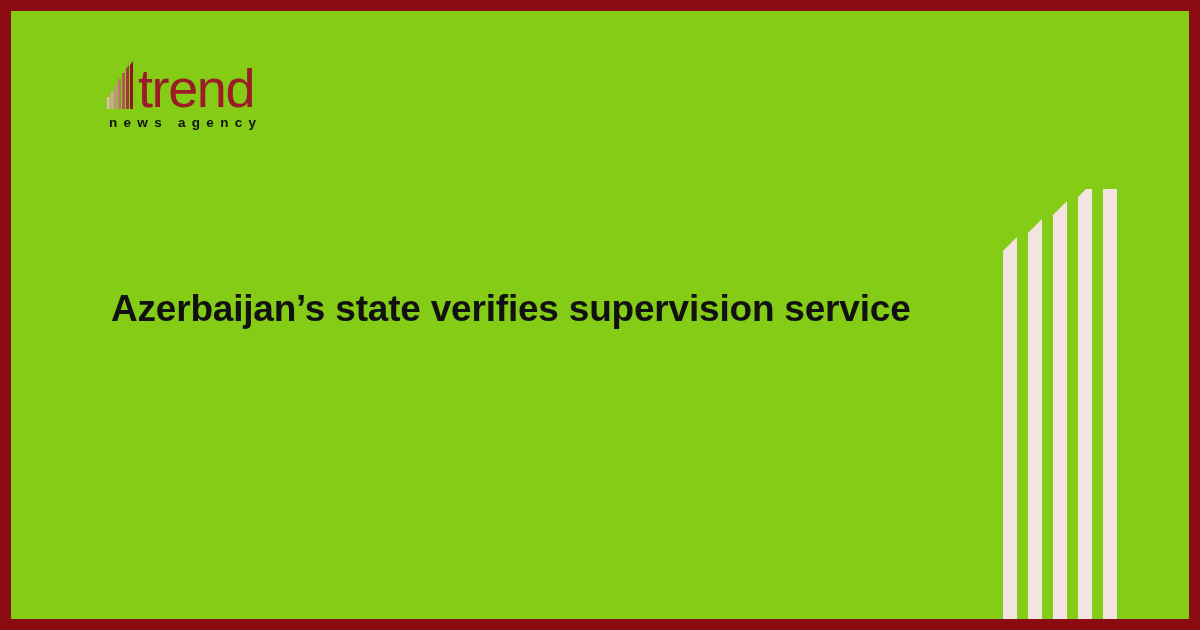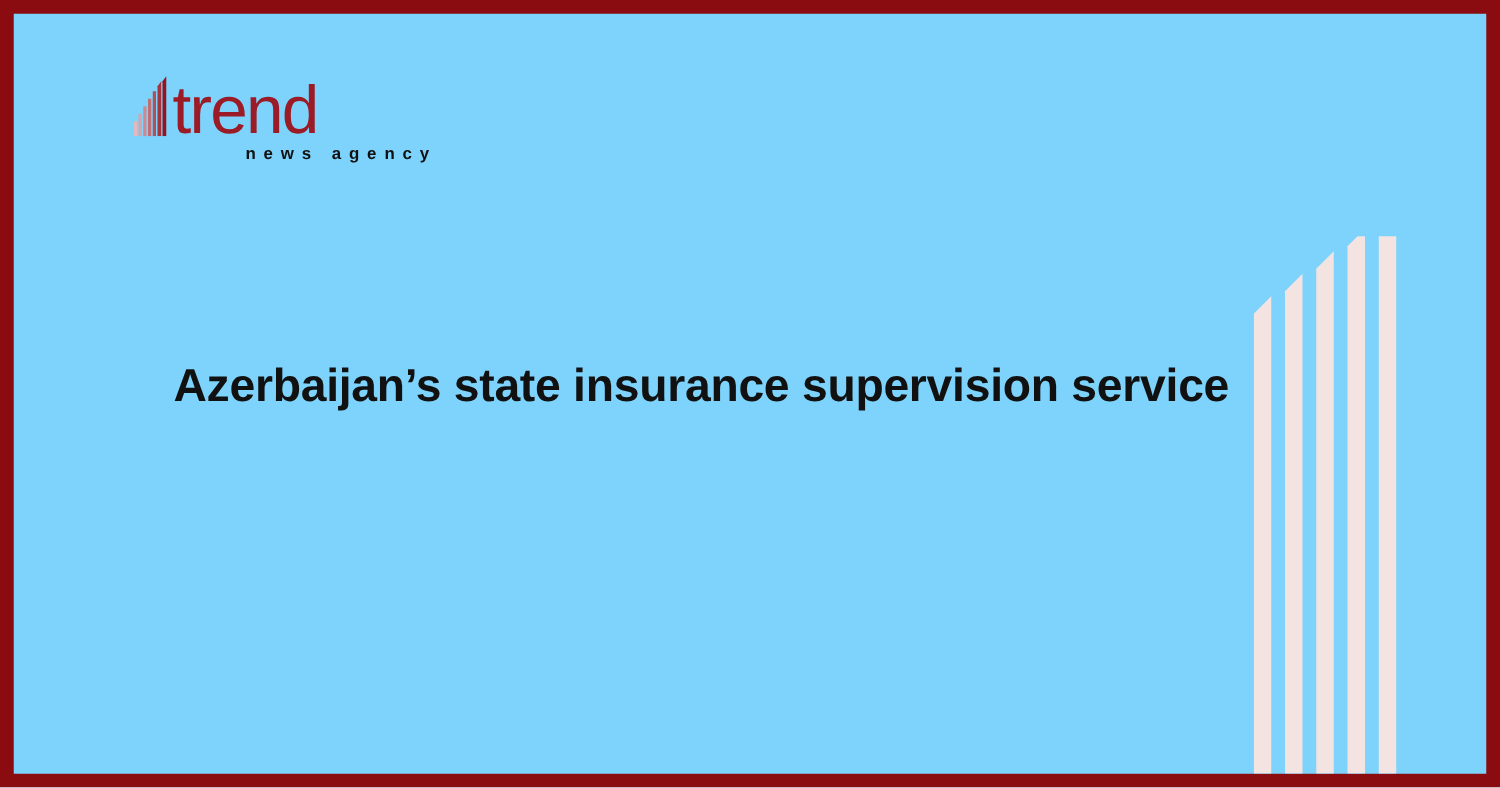--- a/index.html
+++ b/index.html
@@ -21,23 +21,22 @@
     background: #8A0C11;
     overflow: hidden;
   }
 
   .card-inner {
     position: absolute;
     left: 11px;
     top: 11px;
     right: 11px;
     bottom: 11px;
-    background: #7dd3fc;
+    background: #84cc16;
     overflow: hidden;
-    text-align: center;
   }
 
   
   .deco-bars {
     position: absolute;
     right: 26px;
     bottom: 0;
     width: 160px;
     height: 430px;
     pointer-events: none;
@@ -134,17 +133,17 @@
             <polygon points="19,48 19,8 22,4 22,48" fill="#A3353E"></polygon>
             <polygon points="23,48 23,4 26,0 26,48" fill="#94131F"></polygon>
           </svg>
         </span>
         <span class="logo-word">trend</span>
       </div>
       <div class="logo-sub">news agency</div>
     </div>
 
     <h1 class="headline">
-      <span class="headline-line">Azerbaijan’s state insurance supervision service</span>
+      <span class="headline-line">Azerbaijan’s state verifies supervision service</span>
     </h1>
 
   </div>
 </div>
 
 </body></html>

